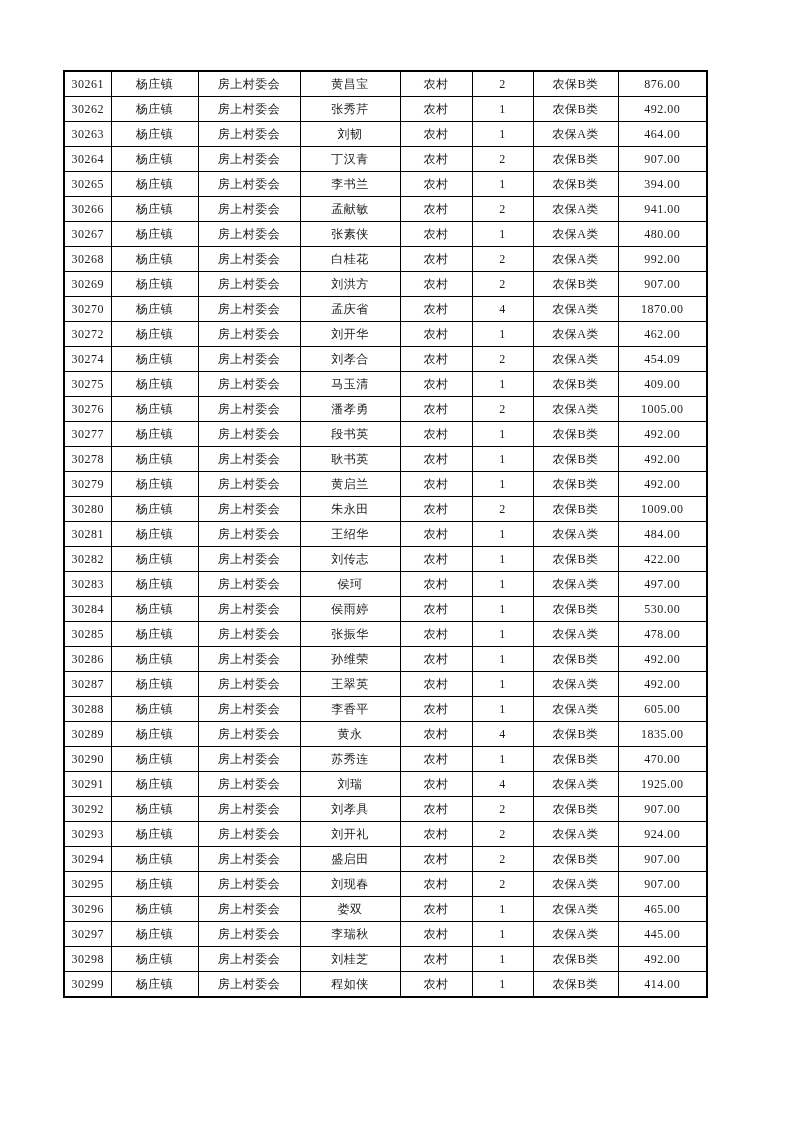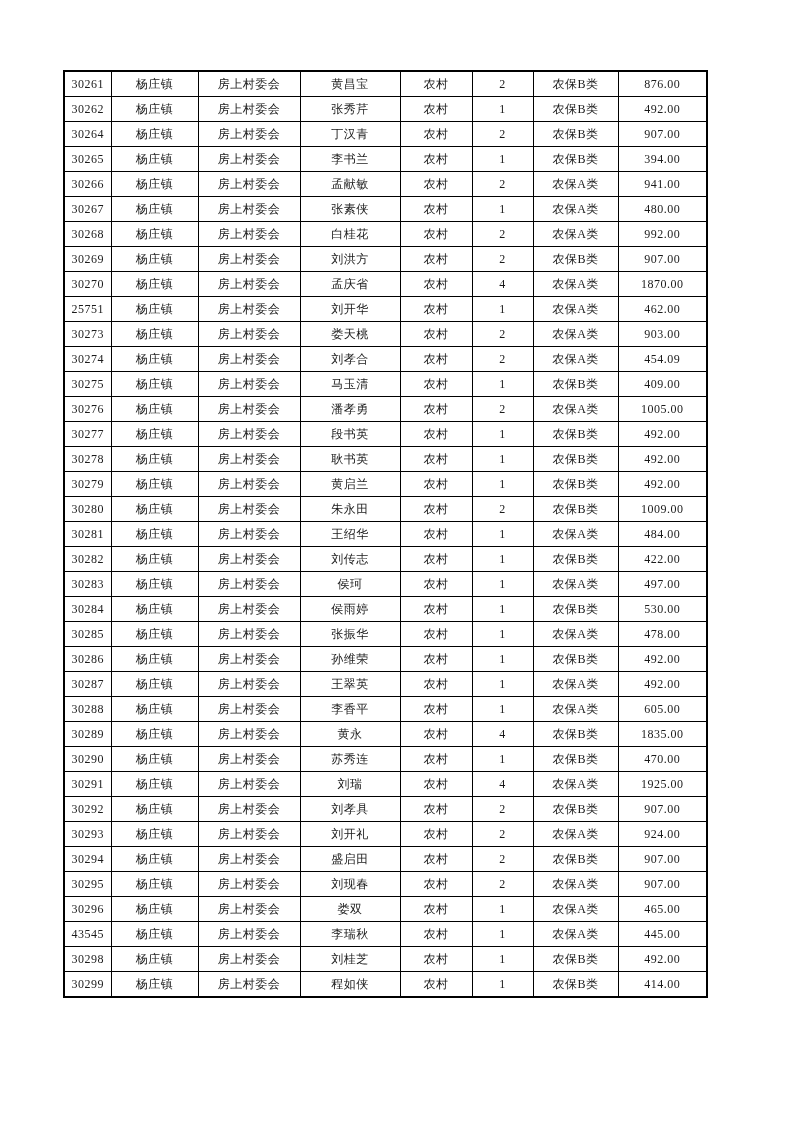--- a/index.html
+++ b/index.html
@@ -80,20 +80,30 @@
           <td>30262</td>
           <td>杨庄镇</td>
           <td>房上村委会</td>
           <td>张秀芹</td>
           <td>农村</td>
           <td>1</td>
           <td>农保B类</td>
           <td>492.00</td>
         </tr>
         <tr>
+          <td>30263</td>
+          <td>杨庄镇</td>
+          <td>房上村委会</td>
+          <td>刘韧</td>
+          <td>农村</td>
+          <td>1</td>
+          <td>农保A类</td>
+          <td>464.00</td>
+        </tr>
+        <tr>
           <td>30264</td>
           <td>杨庄镇</td>
           <td>房上村委会</td>
           <td>丁汉青</td>
           <td>农村</td>
           <td>2</td>
           <td>农保B类</td>
           <td>907.00</td>
         </tr>
         <tr>
@@ -150,40 +160,30 @@
           <td>30270</td>
           <td>杨庄镇</td>
           <td>房上村委会</td>
           <td>孟庆省</td>
           <td>农村</td>
           <td>4</td>
           <td>农保A类</td>
           <td>1870.00</td>
         </tr>
         <tr>
-          <td>25751</td>
+          <td>30272</td>
           <td>杨庄镇</td>
           <td>房上村委会</td>
           <td>刘开华</td>
           <td>农村</td>
           <td>1</td>
           <td>农保A类</td>
           <td>462.00</td>
         </tr>
         <tr>
-          <td>30273</td>
-          <td>杨庄镇</td>
-          <td>房上村委会</td>
-          <td>娄天桃</td>
-          <td>农村</td>
-          <td>2</td>
-          <td>农保A类</td>
-          <td>903.00</td>
-        </tr>
-        <tr>
           <td>30274</td>
           <td>杨庄镇</td>
           <td>房上村委会</td>
           <td>刘孝合</td>
           <td>农村</td>
           <td>2</td>
           <td>农保A类</td>
           <td>454.09</td>
         </tr>
         <tr>
@@ -400,21 +400,21 @@
           <td>30296</td>
           <td>杨庄镇</td>
           <td>房上村委会</td>
           <td>娄双</td>
           <td>农村</td>
           <td>1</td>
           <td>农保A类</td>
           <td>465.00</td>
         </tr>
         <tr>
-          <td>43545</td>
+          <td>30297</td>
           <td>杨庄镇</td>
           <td>房上村委会</td>
           <td>李瑞秋</td>
           <td>农村</td>
           <td>1</td>
           <td>农保A类</td>
           <td>445.00</td>
         </tr>
         <tr>
           <td>30298</td>

